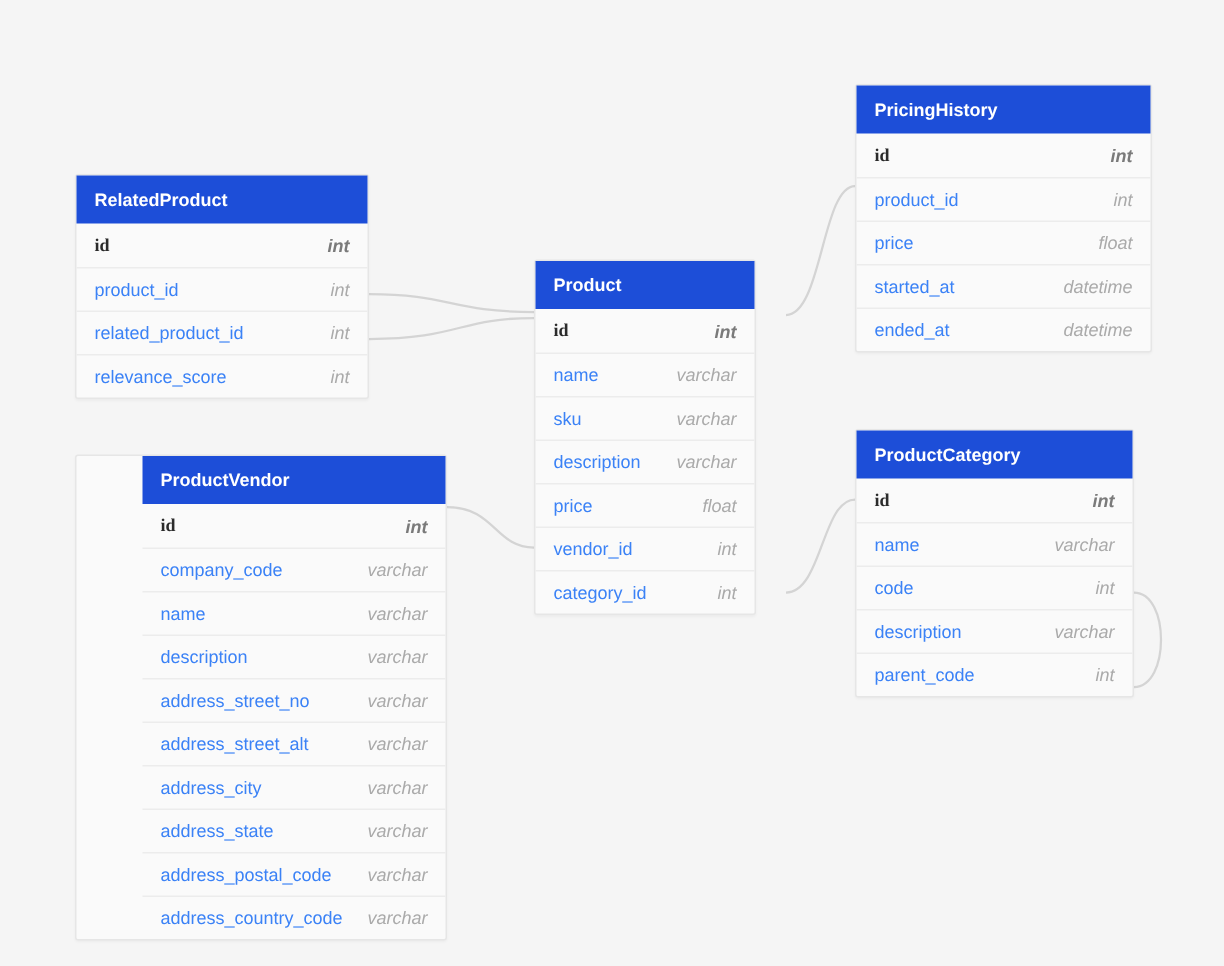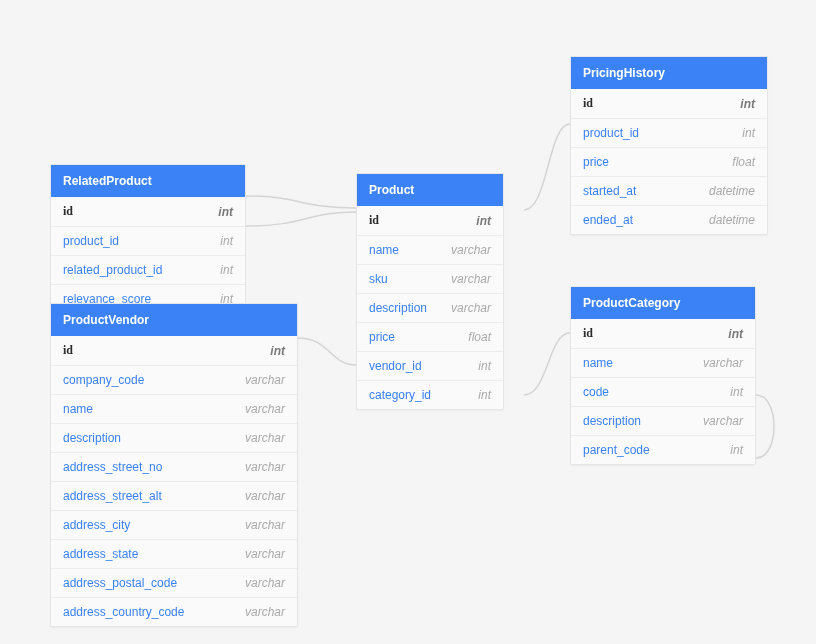--- a/index.html
+++ b/index.html
@@ -20,21 +20,21 @@
     pointer-events: none;
   }
   .table {
     position: absolute;
     background: #fafafa;
     border: 1px solid #e6e6e6;
     border-radius: 2px;
     box-shadow: 0 1px 2px rgba(0,0,0,0.04);
   }
   .table-header {
-    background: #3b82f6;
+    background: #1d4ed8;
     color: #fff;
     font-weight: 700;
     padding: 9px 12px;
     font-size: 12px;
   }
   .row {
     display: flex;
     justify-content: space-between;
     align-items: center;
     padding: 7px 12px;
@@ -42,22 +42,22 @@
     font-size: 12px;
   }
   .row:last-child { border-bottom: none; }
   .row.pk .col-name, .row.pk .col-type { font-weight: 700; color: #333; }
   .col-name { color: #3b82f6; }
   .col-type { color: #aaa; font-style: italic; }
   .row.pk .col-name { color: #2b2b2b; font-family: Liberation Serif, serif; }
   .row.pk .col-type { color: #7a7a7a; }
 
   
-  #t-relatedproduct { left: 50px; top: 116px; width: 196px; margin-top: 48px; }
-  #t-productvendor  { left: 50px; top: 303px; width: 248px; }
+  #t-relatedproduct { left: 50px; top: 116px; width: 196px; }
+  #t-productvendor  { left: 50px; top: 303px; width: 248px; padding-left: 44px; }
   #t-product        { left: 356px; top: 173px; width: 148px; }
   #t-pricinghistory { left: 570px; top: 56px;  width: 198px; }
   #t-productcategory{ left: 570px; top: 286px; width: 186px; }
 </style>
 </head>
 <body>
 
 <div class="canvas">
 
   <svg class="connectors">

